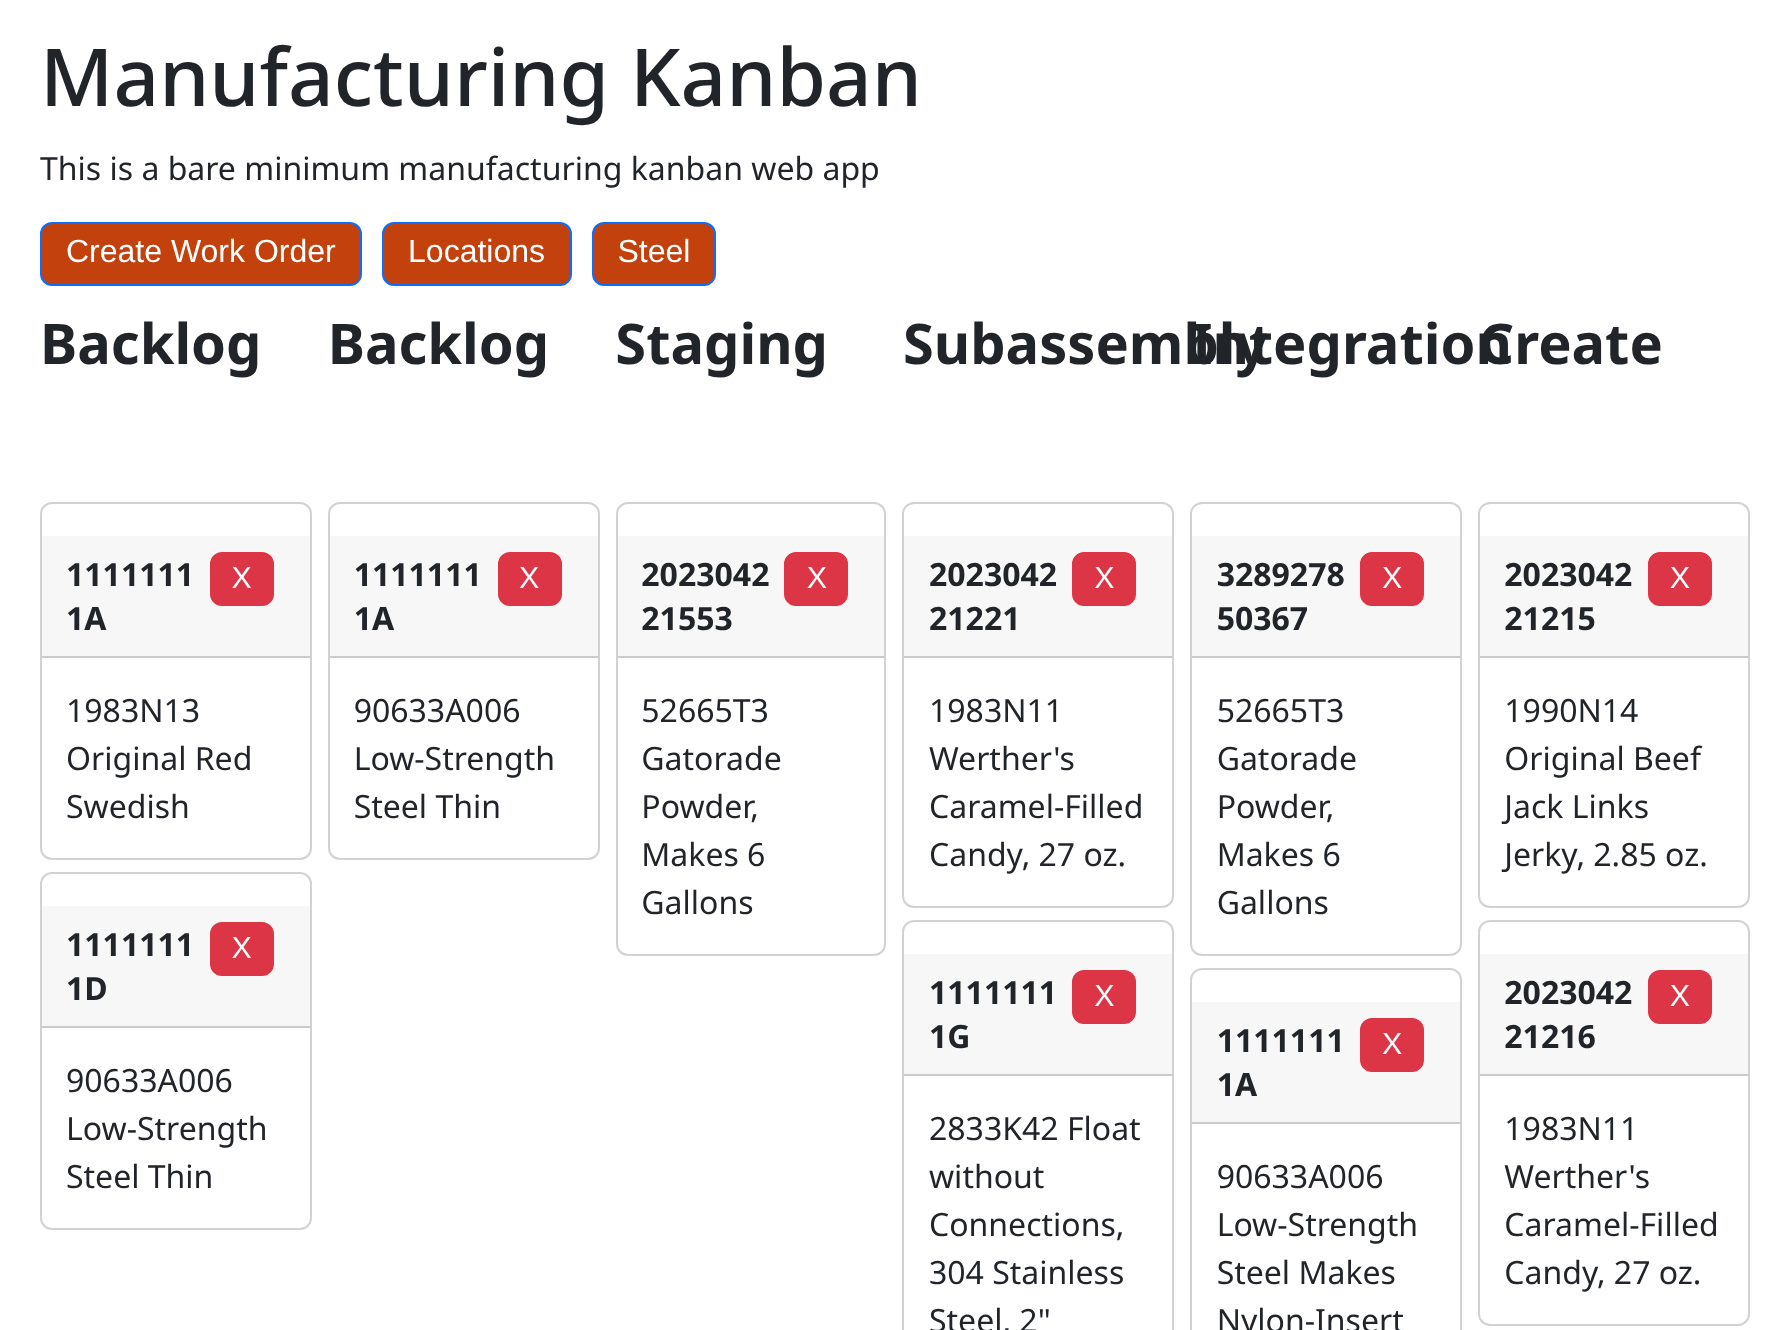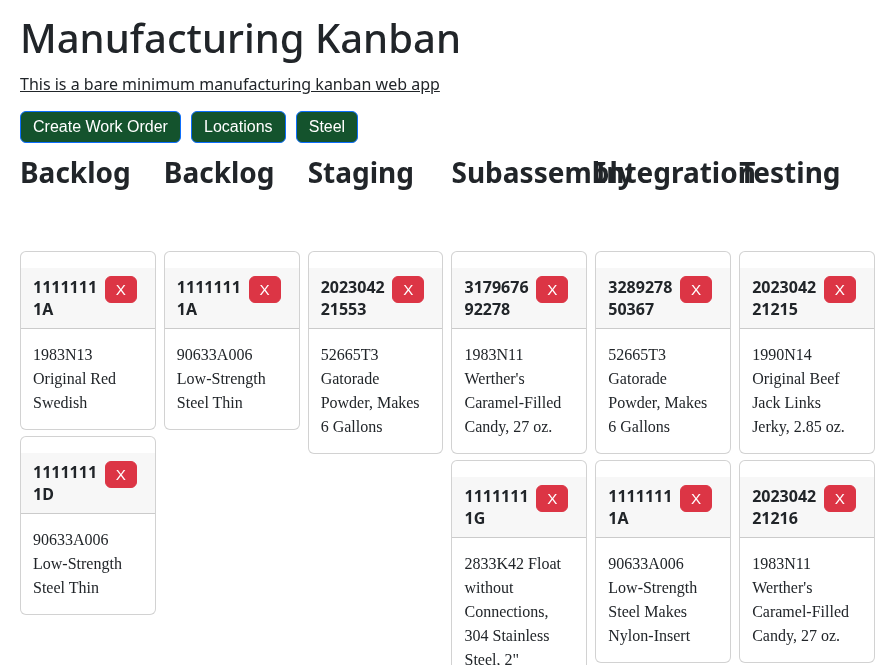--- a/index.html
+++ b/index.html
@@ -11,28 +11,27 @@
       background: #fff;
     }
     h1 {
       font-size: 2.5rem;
       font-weight: 500;
       margin: 10px 0 8px 0;
     }
     .subtitle {
       font-size: 1rem;
       margin: 0 0 16px 0;
-      text-decoration: underline;
     }
     .btn {
       display: inline-block;
       font-weight: 400;
       color: #fff;
       text-align: center;
-      background-color: #14532d;
+      background-color: #c2410c;
       border: 1px solid #0d6efd;
       padding: 6px 12px;
       font-size: 1rem;
       border-radius: 6px;
       cursor: pointer;
       margin-right: 6px;
     }
     .btn-danger {
       background-color: #dc3545;
       border-color: #dc3545;
@@ -74,21 +73,20 @@
       margin-top: 16px;
     }
     .card-header strong {
       font-weight: 700;
       word-break: break-all;
     }
     .card-body {
       padding: 14px 12px;
       font-size: 1rem;
       line-height: 1.5;
-      font-family: Liberation Serif, serif;
     }
     .toolbar { margin-bottom: 6px; }
   </style>
 </head>
 <body>
 
 <h1>Manufacturing Kanban</h1>
 <p class="subtitle">This is a bare minimum manufacturing kanban web app</p>
 
 <div class="toolbar">
@@ -140,21 +138,21 @@
           </div>
           <div class="card-body">52665T3 Gatorade Powder, Makes 6 Gallons</div>
         </div>
       </div>
     </div>
     <div class="col">
       <h2 class="col-header">Subassembly</h2>
       <div class="card-list">
         <div class="card">
           <div class="card-header">
-            <strong>317967692278</strong>
+            <strong>202304221221</strong>
             <button class="btn btn-danger">X</button>
           </div>
           <div class="card-body">1983N11 Werther's Caramel-Filled Candy, 27 oz.</div>
         </div>
         <div class="card">
           <div class="card-header">
             <strong>11111111G</strong>
             <button class="btn btn-danger">X</button>
           </div>
           <div class="card-body">2833K42 Float without Connections, 304 Stainless Steel, 2"</div>
@@ -174,21 +172,21 @@
         <div class="card">
           <div class="card-header">
             <strong>11111111A</strong>
             <button class="btn btn-danger">X</button>
           </div>
           <div class="card-body">90633A006 Low-Strength Steel Makes Nylon-Insert</div>
         </div>
       </div>
     </div>
     <div class="col">
-      <h2 class="col-header">Testing</h2>
+      <h2 class="col-header">Create</h2>
       <div class="card-list">
         <div class="card">
           <div class="card-header">
             <strong>202304221215</strong>
             <button class="btn btn-danger">X</button>
           </div>
           <div class="card-body">1990N14 Original Beef Jack Links Jerky, 2.85 oz.</div>
         </div>
         <div class="card">
           <div class="card-header">

